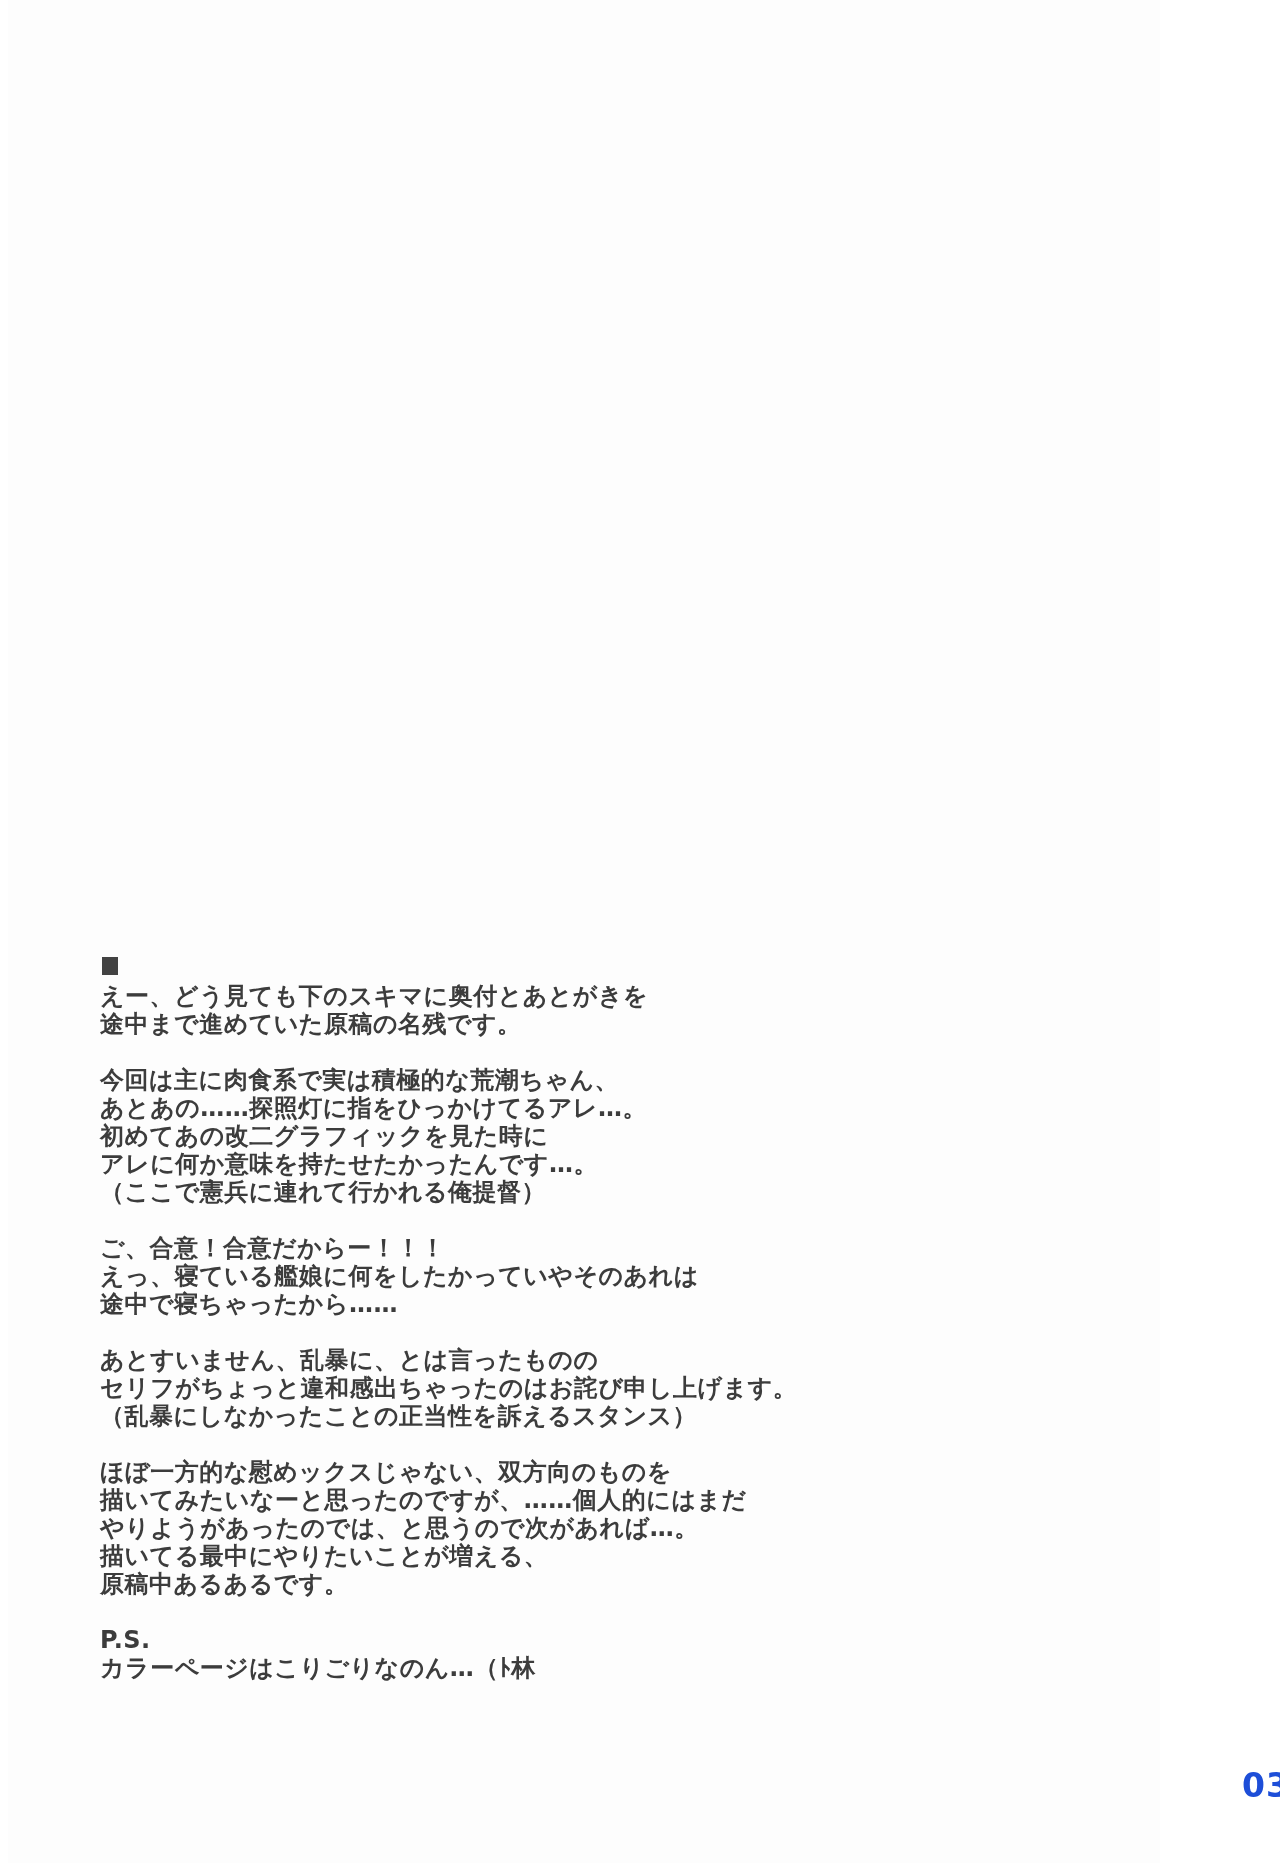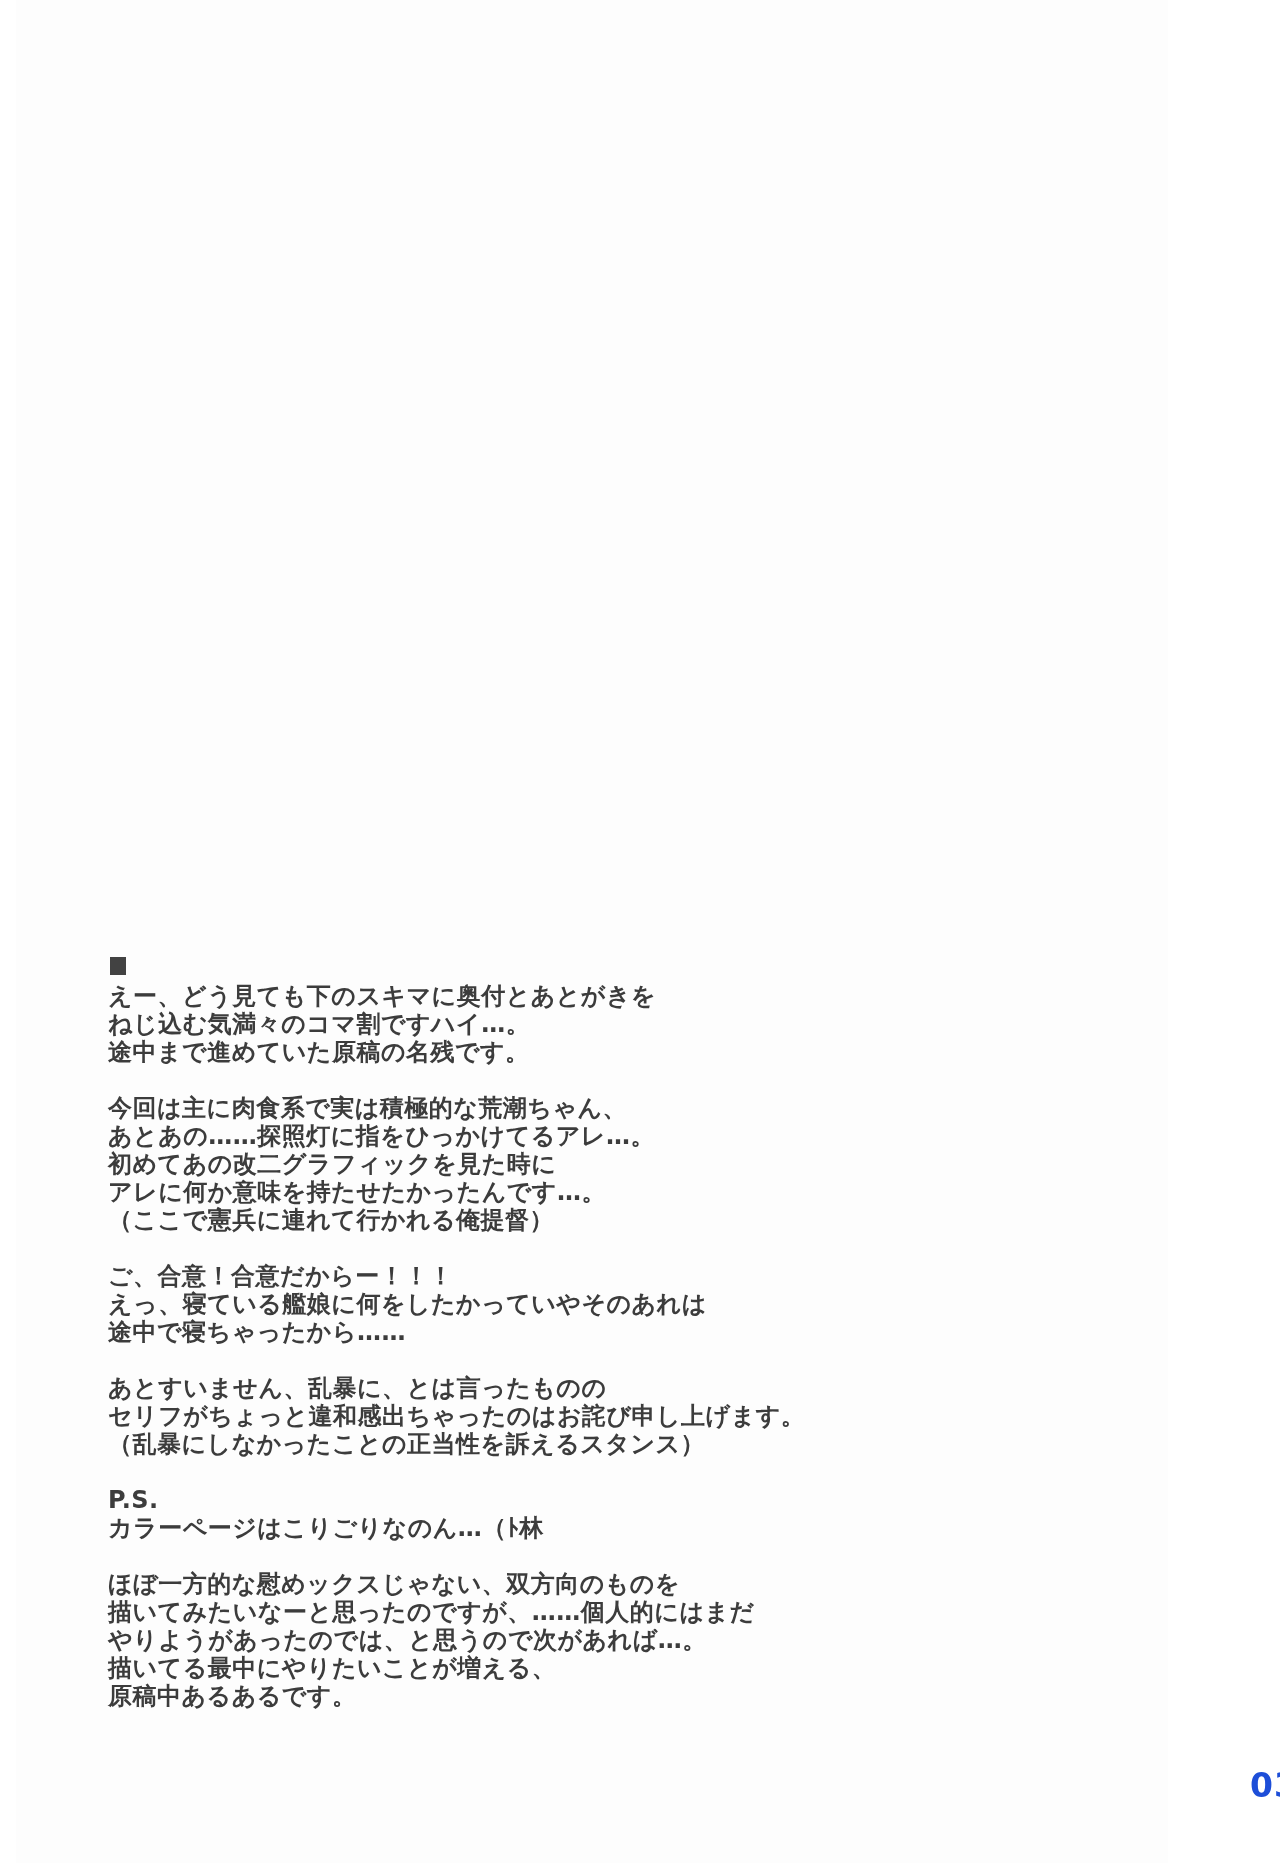--- a/index.html
+++ b/index.html
@@ -8,21 +8,21 @@
   }
   body {
     width: 1280px;
     height: 1863px;
     background: #ffffff;
     font-family: "DejaVu Sans", sans-serif;
     overflow: hidden;
   }
   .page {
     position: absolute;
-    left: 16px;
+    left: 8px;
     top: 0;
     width: 1152px;
     height: 1863px;
     background: #fdfdfd;
   }
   .afterword {
     position: absolute;
     left: 92px;
     top: 957px;
     width: 1000px;
@@ -63,21 +63,20 @@
 <body>
 
 <div class="page">
 
   <div class="afterword">
 
     <div class="section-marker"></div>
 
     <div class="para">
       <div class="line">えー、どう見ても下のスキマに奥付とあとがきを</div>
-      <div class="line">ねじ込む気満々のコマ割ですハイ…。</div>
       <div class="line">途中まで進めていた原稿の名残です。</div>
     </div>
 
     <div class="para">
       <div class="line">今回は主に肉食系で実は積極的な荒潮ちゃん、</div>
       <div class="line">あとあの……探照灯に指をひっかけてるアレ…。</div>
       <div class="line">初めてあの改二グラフィックを見た時に</div>
       <div class="line">アレに何か意味を持たせたかったんです…。</div>
       <div class="line">（ここで憲兵に連れて行かれる俺提督）</div>
     </div>
@@ -88,29 +87,29 @@
       <div class="line">途中で寝ちゃったから……</div>
     </div>
 
     <div class="para">
       <div class="line">あとすいません、乱暴に、とは言ったものの</div>
       <div class="line">セリフがちょっと違和感出ちゃったのはお詫び申し上げます。</div>
       <div class="line">（乱暴にしなかったことの正当性を訴えるスタンス）</div>
     </div>
 
     <div class="para">
-      <div class="line">P.S.</div>
-      <div class="line">カラーページはこりごりなのん…（ﾄ林</div>
-    </div>
-
-    <div class="para">
       <div class="line">ほぼ一方的な慰めックスじゃない、双方向のものを</div>
       <div class="line">描いてみたいなーと思ったのですが、……個人的にはまだ</div>
       <div class="line">やりようがあったのでは、と思うので次があれば…。</div>
       <div class="line">描いてる最中にやりたいことが増える、</div>
       <div class="line">原稿中あるあるです。</div>
+    </div>
+
+    <div class="para">
+      <div class="line">P.S.</div>
+      <div class="line">カラーページはこりごりなのん…（ﾄ林</div>
     </div>
 
   </div>
 
   <div class="page-number">03</div>
 
 </div>
 
 </body></html>

